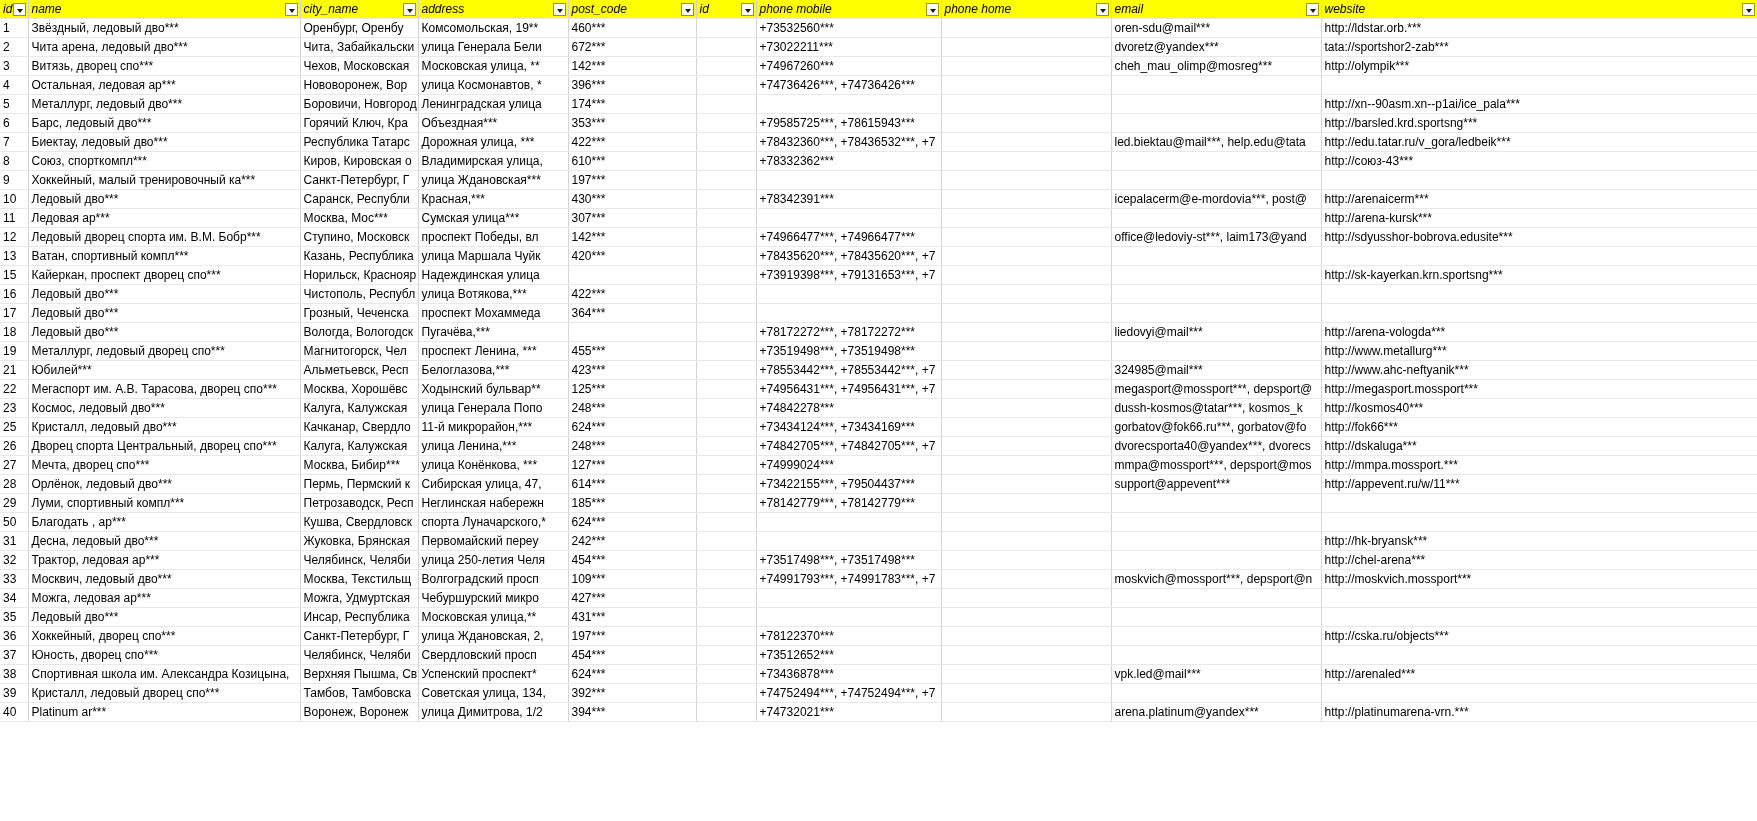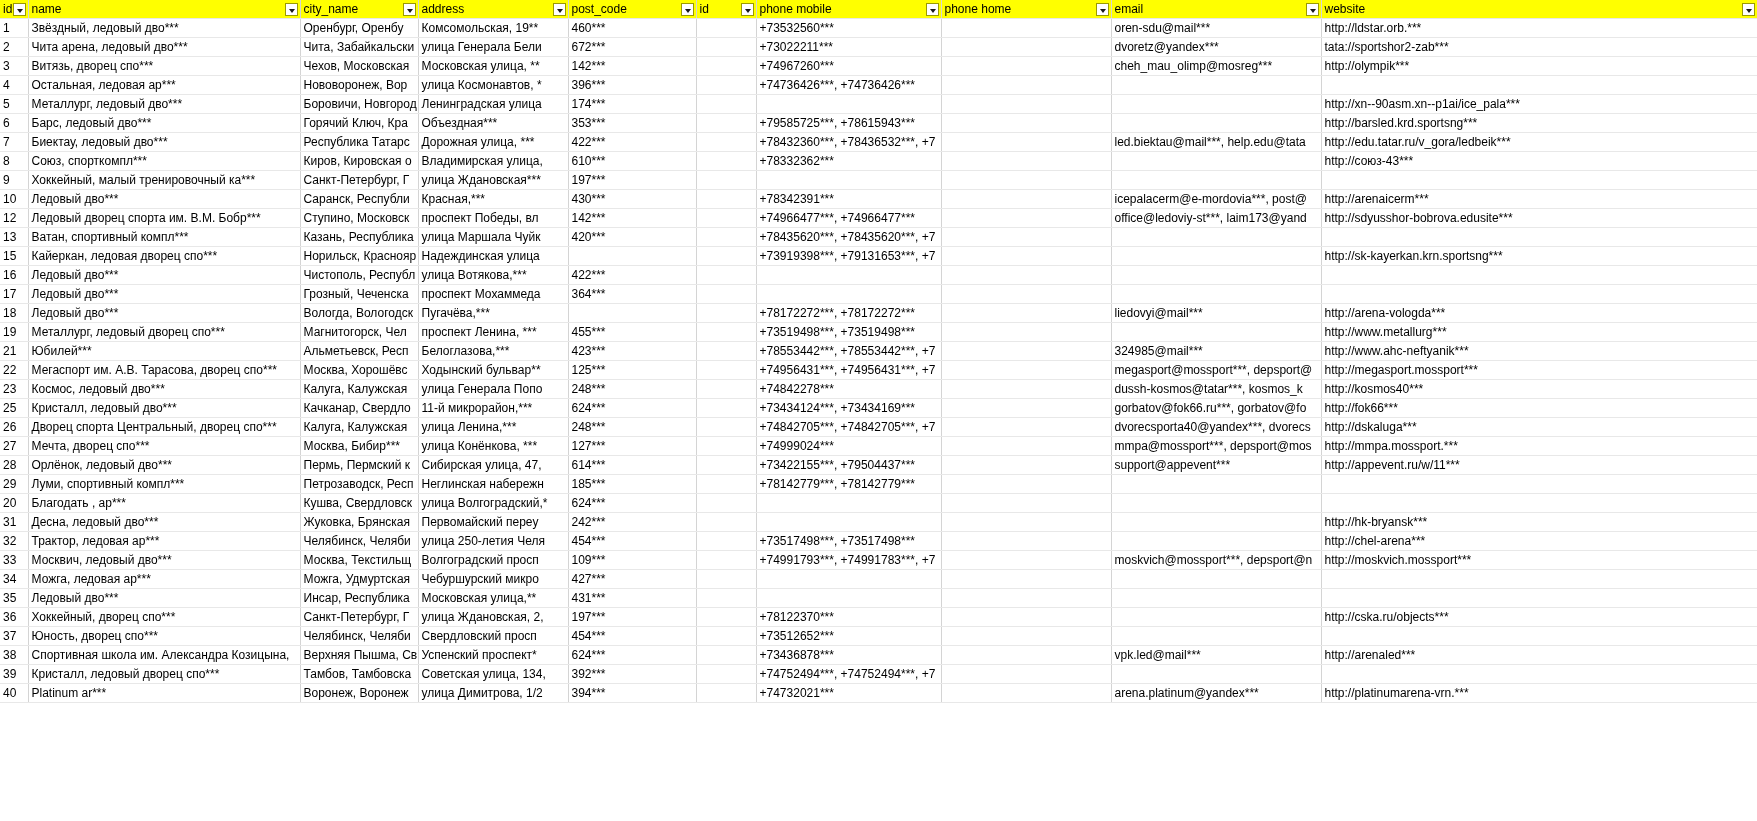--- a/index.html
+++ b/index.html
@@ -34,20 +34,21 @@
     font-weight: normal;
     text-align: left;
   }
   
   thead th {
     background: #ffff00;
     border-bottom: 1px solid #b0b000;
     border-right: 1px solid #c8c800;
     position: relative;
     font-weight: normal;
+    font-style: italic;
   }
   thead th.rowhdr {
     background: #ffff00;
   }
   .filter-btn {
     position: absolute;
     right: 2px;
     top: 3px;
     width: 13px;
     height: 13px;
@@ -259,20 +260,32 @@
         <td>Саранск, Республи</td>
         <td>Красная,***</td>
         <td>430***</td>
         <td></td>
         <td>+78342391***</td>
         <td></td>
         <td>icepalacerm@e-mordovia***, post@</td>
         <td>http://arenaicerm***</td>
       </tr>
       <tr>
+        <td class="rowhdr">11</td>
+        <td>Ледовая ар***</td>
+        <td>Москва, Мос***</td>
+        <td>Сумская улица***</td>
+        <td>307***</td>
+        <td></td>
+        <td></td>
+        <td></td>
+        <td></td>
+        <td>http://arena-kursk***</td>
+      </tr>
+      <tr>
         <td class="rowhdr">12</td>
         <td>Ледовый дворец спорта им. В.М. Бобр***</td>
         <td>Ступино, Московск</td>
         <td>проспект Победы, вл</td>
         <td>142***</td>
         <td></td>
         <td>+74966477***, +74966477***</td>
         <td></td>
         <td>office@ledoviy-st***, laim173@yand</td>
         <td>http://sdyusshor-bobrova.edusite***</td>
@@ -284,21 +297,21 @@
         <td>улица Маршала Чуйк</td>
         <td>420***</td>
         <td></td>
         <td>+78435620***, +78435620***, +7</td>
         <td></td>
         <td></td>
         <td></td>
       </tr>
       <tr>
         <td class="rowhdr">15</td>
-        <td>Кайеркан, ледовая дворец спо***</td>
+        <td>Кайеркан, проспект дворец спо***</td>
         <td>Норильск, Краснояр</td>
         <td>Надеждинская улица</td>
         <td></td>
         <td></td>
         <td>+73919398***, +79131653***, +7</td>
         <td></td>
         <td></td>
         <td>http://sk-kayerkan.krn.sportsng***</td>
       </tr>
       <tr>
@@ -439,24 +452,24 @@
         <td>Петрозаводск, Респ</td>
         <td>Неглинская набережн</td>
         <td>185***</td>
         <td></td>
         <td>+78142779***, +78142779***</td>
         <td></td>
         <td></td>
         <td></td>
       </tr>
       <tr>
-        <td class="rowhdr">20</td>
+        <td class="rowhdr">50</td>
         <td>Благодать , ар***</td>
         <td>Кушва, Свердловск</td>
-        <td>улица Волгоградский,*</td>
+        <td>спорта Луначарского,*</td>
         <td>624***</td>
         <td></td>
         <td></td>
         <td></td>
         <td></td>
         <td></td>
       </tr>
       <tr>
         <td class="rowhdr">31</td>
         <td>Десна, ледовый дво***</td>

